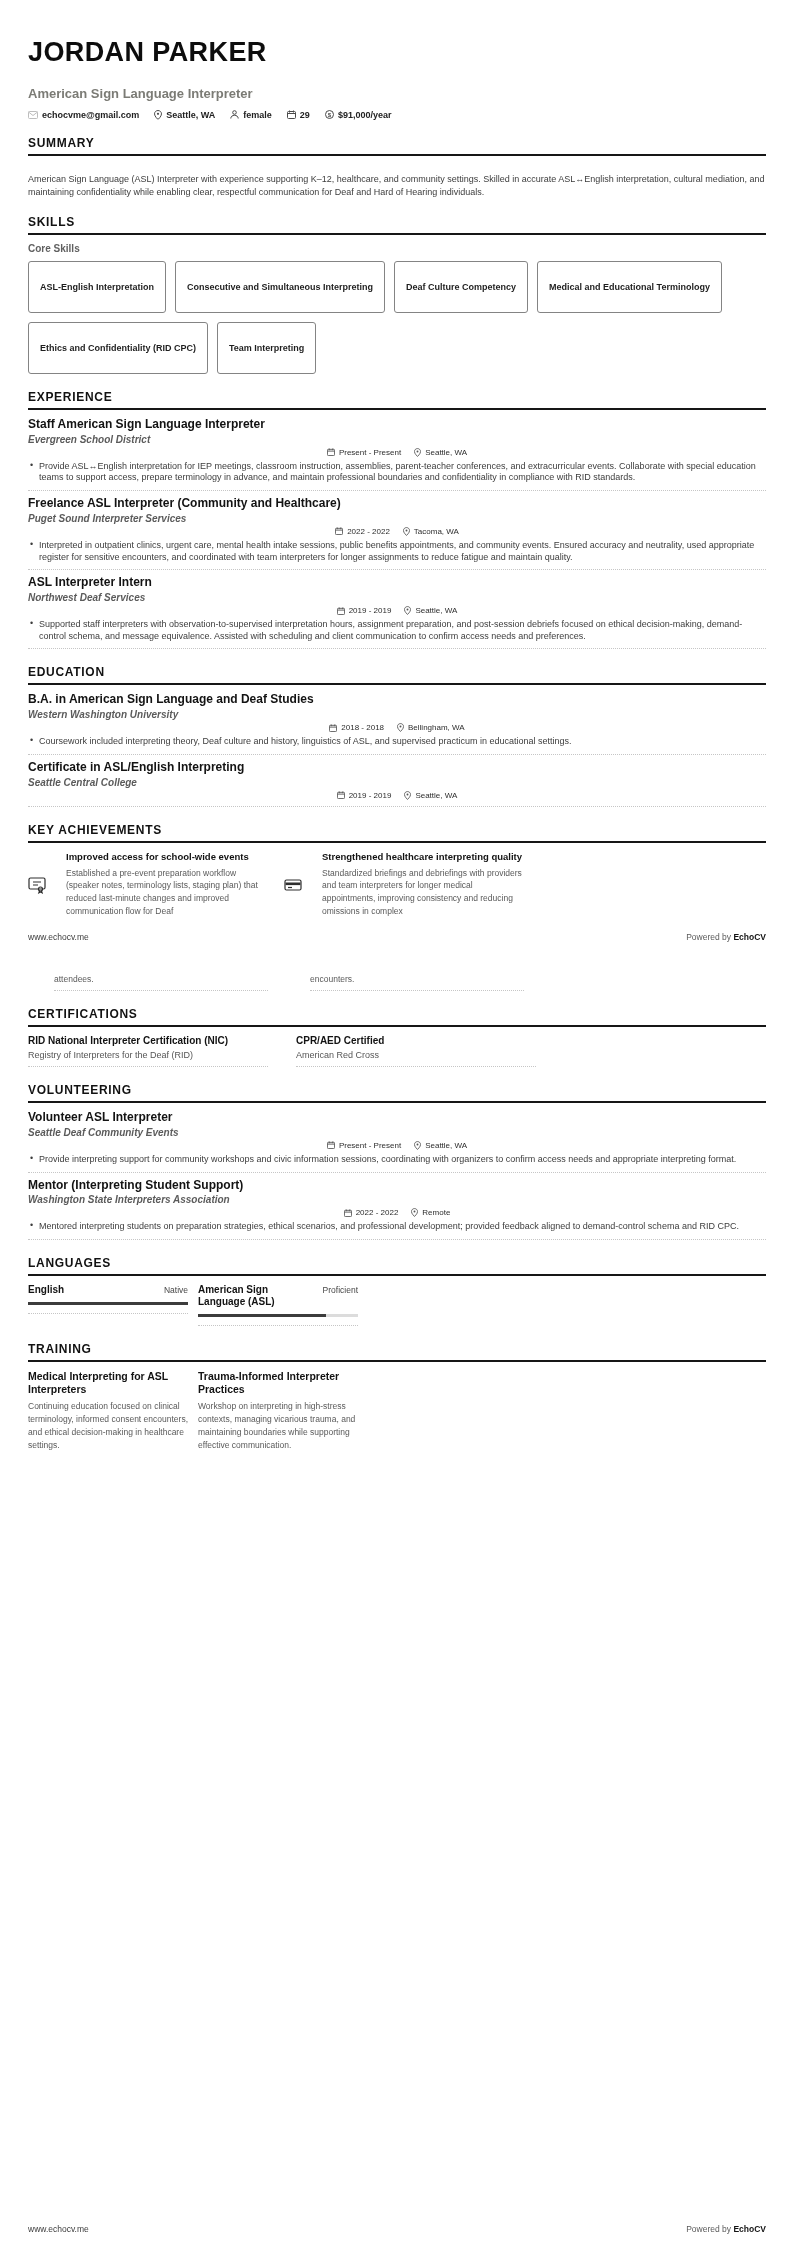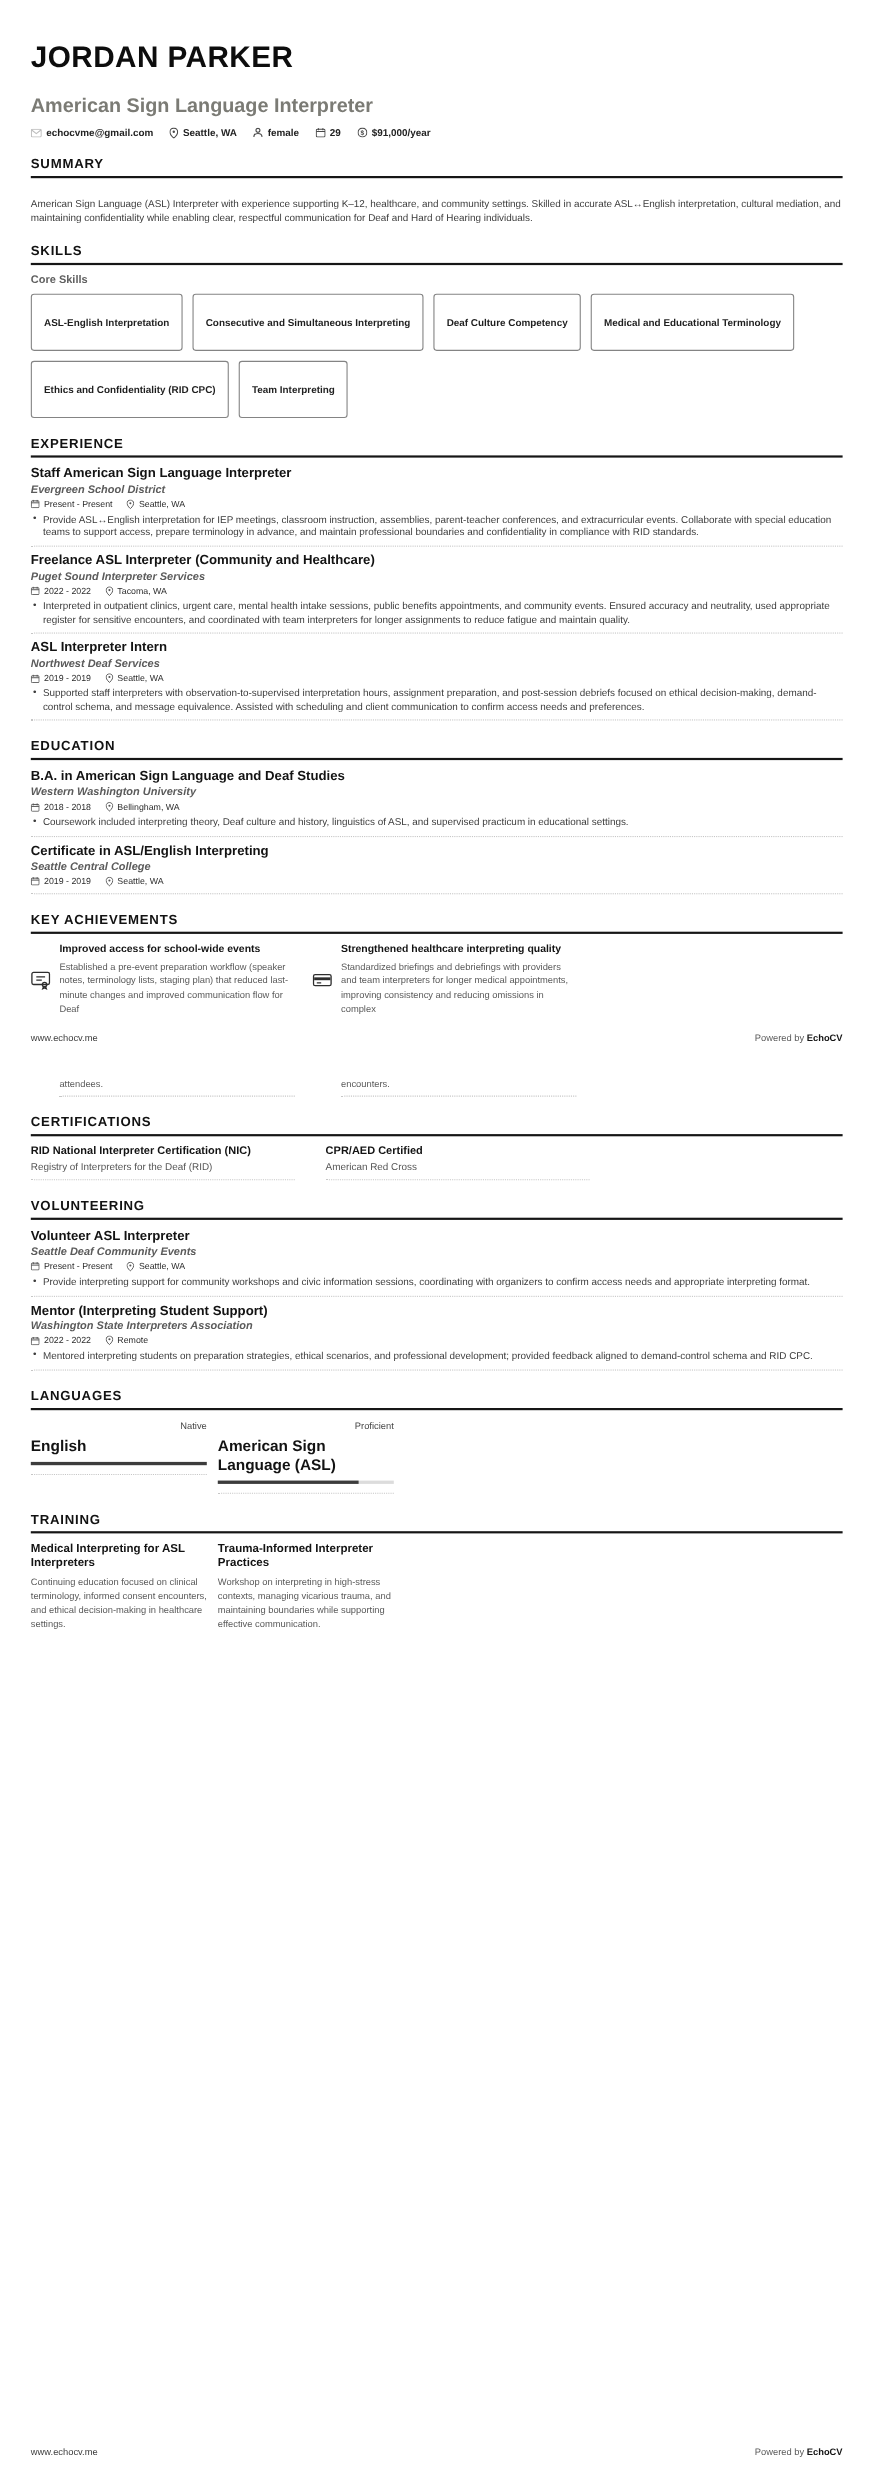--- a/index.html
+++ b/index.html
@@ -1,21 +1,21 @@
 <!DOCTYPE html>
 <html><head>
 <meta charset="utf-8">
 <style>
   html,body{margin:0;padding:0;background:#ffffff;}
   body{font-family:"Liberation Sans","DejaVu Sans",sans-serif;color:#1a1a1a;}
   .page{position:relative;width:794px;height:2246px;margin:0 auto;background:#fff;overflow:hidden;}
   .content{padding:20px 28px 0;}
 
   .name{font-size:27px;font-weight:800;letter-spacing:.4px;color:#0d0d0d;line-height:1.1;}
-  .role{font-size:18px;font-weight:700;color:#7b7b75;margin-top:3px;}
+  .role{font-size:13px;font-weight:700;color:#7b7b75;margin-top:3px;}
   .contact-row{display:flex;align-items:center;gap:15px;margin-top:9px;flex-wrap:wrap;}
   .contact-item{display:flex;align-items:center;gap:4px;font-size:9px;font-weight:700;color:#222;}
   .icon{display:inline-flex;align-items:center;}
   .icon svg{display:block;}
   .ic-light{color:#bdbdbd;}
   .ic-dark{color:#4a4a4a;}
   .ic-meta{color:#555;}
 
   .section{margin-top:16px;}
   .sec-head{font-size:12px;font-weight:800;letter-spacing:.7px;color:#121212;padding-bottom:4px;border-bottom:2px solid #161616;}
@@ -23,27 +23,27 @@
   .para{font-size:9px;line-height:1.45;color:#3d3d3d;}
 
   .group-label{font-size:10px;font-weight:700;color:#606060;margin-bottom:7px;}
   .pills{display:flex;flex-wrap:wrap;gap:9px;}
   .pill{border:1px solid #848484;border-radius:3px;padding:20px 11px;font-size:9px;font-weight:700;color:#1f1f1f;white-space:nowrap;}
 
   .entry{padding-bottom:6px;margin-bottom:6px;border-bottom:1px dotted #c6c6c6;}
   .entry.last{margin-bottom:0;}
   .e-title{font-size:12px;font-weight:700;color:#131313;line-height:1.15;}
   .e-org{font-size:10px;font-weight:700;color:#5b5b5b;margin-top:2px;font-style:italic;}
-  .e-meta{display:flex;align-items:center;gap:13px;margin-top:3px;}
+  .e-meta{display:flex;align-items:center;gap:13px;margin-top:3px;justify-content:center;}
   .m-item{display:flex;align-items:center;gap:4px;font-size:8px;color:#2d2d2d;}
   .bullet{position:relative;padding-left:11px;margin-top:4px;font-size:9px;line-height:1.3;color:#3d3d3d;}
   .bullet:before{content:"\2022";position:absolute;left:2px;top:-1px;color:#3d3d3d;}
 
   .ach-grid{display:grid;grid-template-columns:240px 240px;column-gap:16px;}
-  .ach-item{display:flex;gap:8px;}
+  .ach-item{display:flex;gap:20px;}
   .ach-icon{flex:0 0 18px;color:#2e2e2e;padding-top:1px;}
   .ach-title{font-size:9.5px;font-weight:700;color:#131313;line-height:1.25;}
   .ach-body{margin-top:4px;font-size:8.5px;line-height:1.5;color:#5a5a5a;}
 
   .pfooter{display:flex;justify-content:space-between;align-items:center;}
   .pfooter .site{font-size:8.5px;color:#3c3c3c;text-decoration:none;}
   .pfooter .powered{font-size:8.5px;color:#5a5a5a;}
   .pfooter .powered .brand{color:#141414;font-weight:700;}
   .pfooter.mid{margin-top:14px;}
   .pfooter.bottom{position:absolute;left:28px;right:28px;bottom:12px;}
@@ -51,21 +51,21 @@
   .cont-grid{display:grid;grid-template-columns:240px 240px;column-gap:16px;margin-top:32px;}
   .cont-cell{padding-left:26px;}
   .cont-inner{font-size:8.5px;color:#5a5a5a;padding-bottom:6px;border-bottom:1px dotted #c6c6c6;}
 
   .cert-grid{display:grid;grid-template-columns:240px 240px;column-gap:28px;}
   .cert-name{font-size:10px;font-weight:700;color:#131313;line-height:1.25;}
   .cert-issuer{font-size:9px;color:#565656;margin-top:3px;padding-bottom:6px;border-bottom:1px dotted #c6c6c6;}
 
   .quad-grid{display:grid;grid-template-columns:repeat(4,160px);column-gap:10px;}
   .lang-top{display:flex;justify-content:space-between;gap:6px;}
-  .lang-name{font-size:14px;font-weight:700;color:#131313;line-height:1.2;max-width:112px;margin-top:16px;}
+  .lang-name{font-size:10px;font-weight:700;color:#131313;line-height:1.2;max-width:112px;}
   .lang-level{font-size:8.5px;color:#474747;white-space:nowrap;padding-top:1px;}
   .bar{height:3px;background:#dcdcdc;margin-top:6px;}
   .bar-fill{height:3px;background:#3c3c3c;}
   .lang-sep{border-bottom:1px dotted #c6c6c6;margin-top:8px;}
 
   .tr-title{font-size:10.5px;font-weight:700;color:#131313;line-height:1.25;}
   .tr-body{margin-top:4px;font-size:8.5px;line-height:1.5;color:#5a5a5a;}
 </style>
 </head>
 <body>

